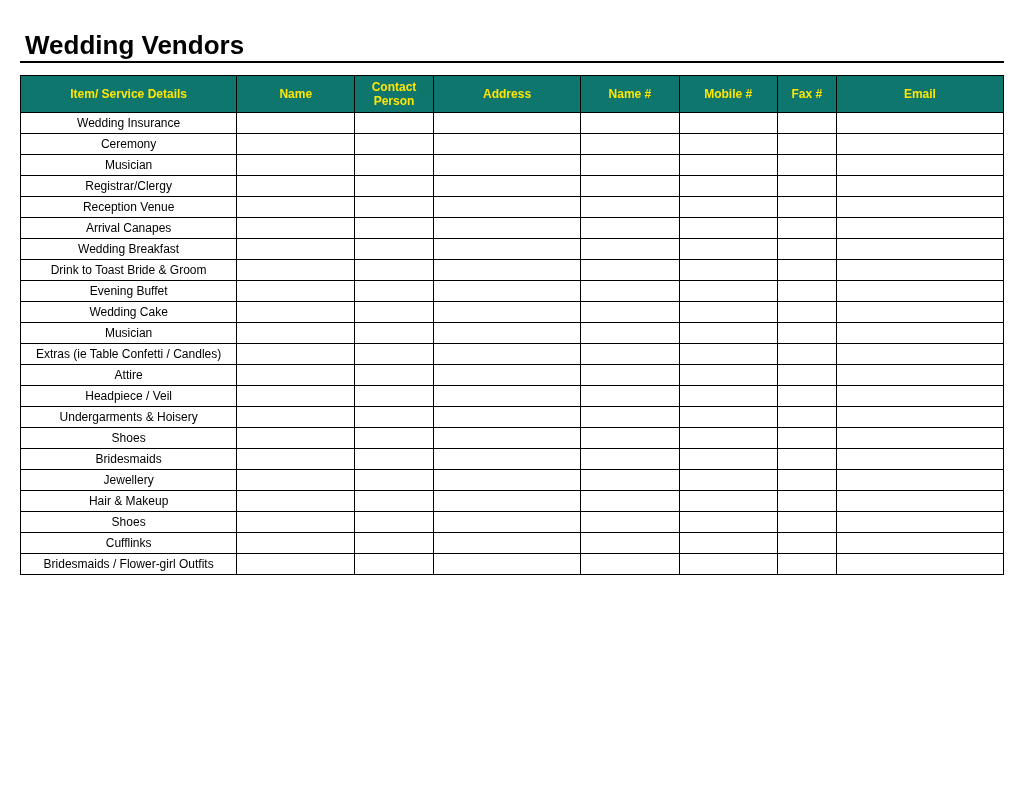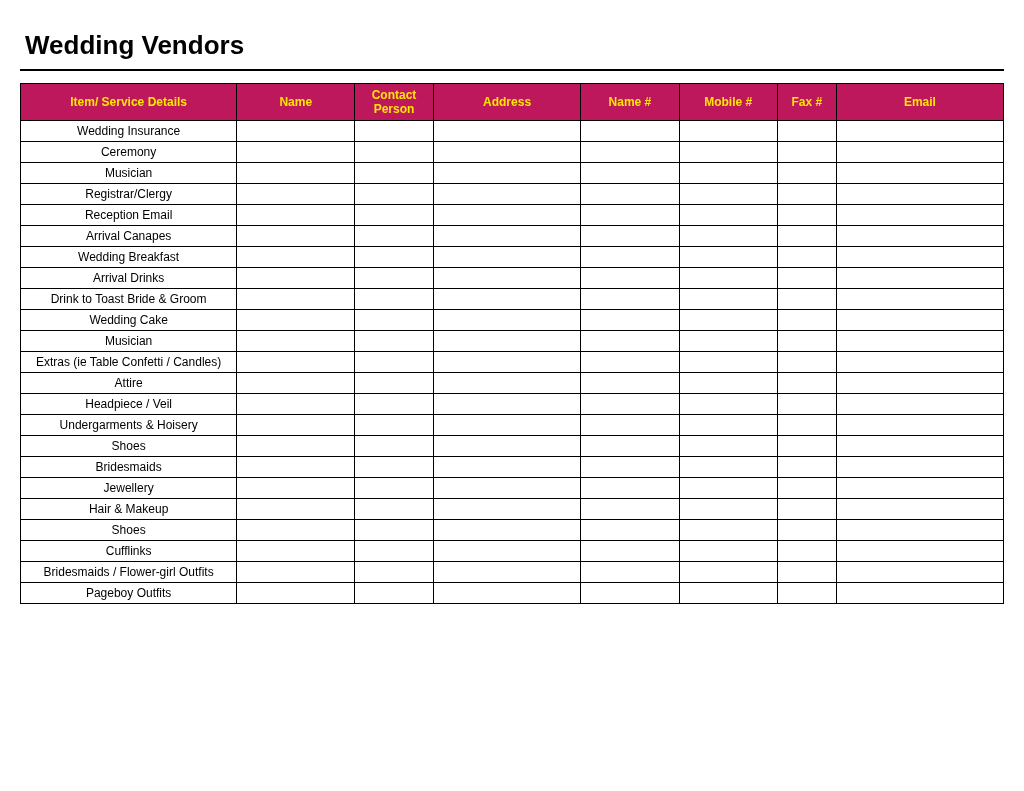--- a/index.html
+++ b/index.html
@@ -9,35 +9,34 @@
     }
     body {
       font-family: Arial, sans-serif;
       background: #fff;
       padding: 30px 20px;
     }
     .page-title {
       font-size: 26px;
       font-weight: bold;
       color: #000;
-      margin-bottom: 8px;
       padding-left: 5px;
     }
     .title-rule {
       border: none;
       border-top: 2px solid #000;
       margin-bottom: 12px;
     }
     table {
       width: 100%;
       border-collapse: collapse;
       table-layout: fixed;
     }
     thead th {
-      background: #be185d;
+      background: #0f766e;
       color: #ffe600;
       font-weight: bold;
       font-size: 12px;
       padding: 4px 6px;
       border: 1px solid #000;
       text-align: center;
       vertical-align: middle;
       height: 34px;
     }
     tbody td {
@@ -124,21 +123,21 @@
         <td>Registrar/Clergy</td>
         <td></td>
         <td></td>
         <td></td>
         <td></td>
         <td></td>
         <td></td>
         <td></td>
       </tr>
       <tr>
-        <td>Reception Email</td>
+        <td>Reception Venue</td>
         <td></td>
         <td></td>
         <td></td>
         <td></td>
         <td></td>
         <td></td>
         <td></td>
       </tr>
       <tr>
         <td>Arrival Canapes</td>
@@ -154,40 +153,40 @@
         <td>Wedding Breakfast</td>
         <td></td>
         <td></td>
         <td></td>
         <td></td>
         <td></td>
         <td></td>
         <td></td>
       </tr>
       <tr>
-        <td>Arrival Drinks</td>
-        <td></td>
-        <td></td>
-        <td></td>
-        <td></td>
-        <td></td>
-        <td></td>
-        <td></td>
-      </tr>
-      <tr>
         <td>Drink to Toast Bride &amp; Groom</td>
         <td></td>
         <td></td>
         <td></td>
         <td></td>
         <td></td>
         <td></td>
         <td></td>
       </tr>
       <tr>
+        <td>Evening Buffet</td>
+        <td></td>
+        <td></td>
+        <td></td>
+        <td></td>
+        <td></td>
+        <td></td>
+        <td></td>
+      </tr>
+      <tr>
         <td>Wedding Cake</td>
         <td></td>
         <td></td>
         <td></td>
         <td></td>
         <td></td>
         <td></td>
         <td></td>
       </tr>
       <tr>
@@ -295,30 +294,20 @@
         <td></td>
         <td></td>
         <td></td>
         <td></td>
         <td></td>
         <td></td>
         <td></td>
       </tr>
       <tr>
         <td>Bridesmaids / Flower-girl Outfits</td>
-        <td></td>
-        <td></td>
-        <td></td>
-        <td></td>
-        <td></td>
-        <td></td>
-        <td></td>
-      </tr>
-      <tr>
-        <td>Pageboy Outfits</td>
         <td></td>
         <td></td>
         <td></td>
         <td></td>
         <td></td>
         <td></td>
         <td></td>
       </tr>
     </tbody>
 </table>

